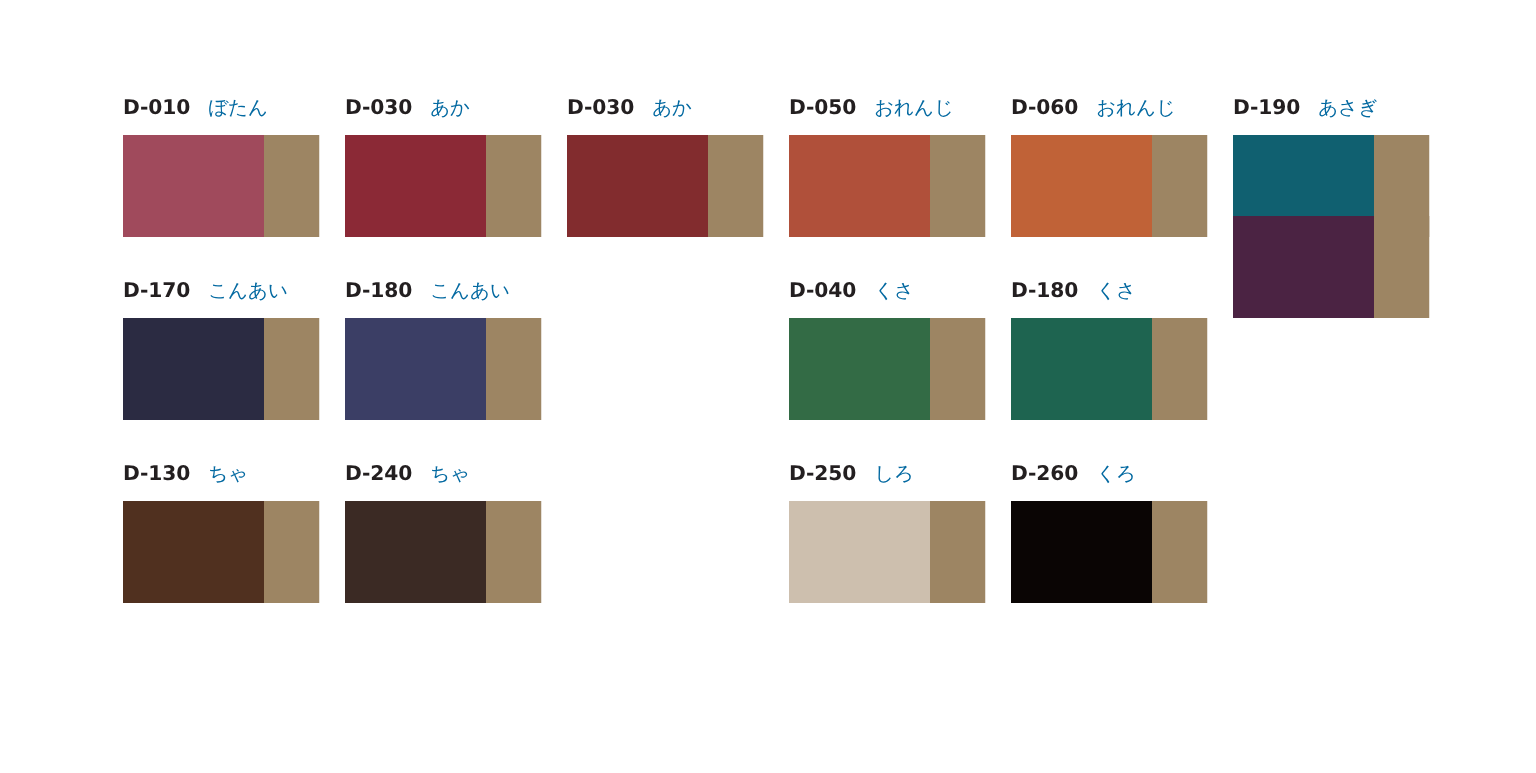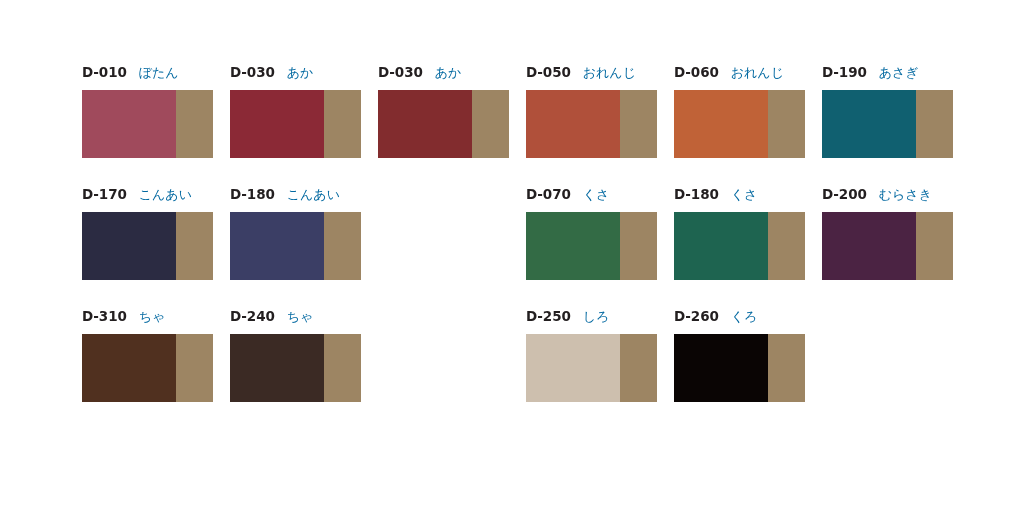--- a/index.html
+++ b/index.html
@@ -166,51 +166,47 @@
           <span class="swatch-name">こんあい</span>
         </div>
         <div class="swatch-chip">
           <div class="chip-main" style="background: rgb(59, 62, 101);"></div>
           <div class="chip-accent" style="background: rgb(157, 133, 99);"></div>
         </div>
       </div>
       <div class="swatch-card empty"></div>
       <div class="swatch-card">
         <div class="swatch-label">
-          <span class="swatch-code">D-070</span>
+          <span class="swatch-code">D-040</span>
           <span class="swatch-name">くさ</span>
         </div>
         <div class="swatch-chip">
           <div class="chip-main" style="background: rgb(51, 107, 69);"></div>
           <div class="chip-accent" style="background: rgb(157, 133, 99);"></div>
         </div>
       </div>
       <div class="swatch-card">
         <div class="swatch-label">
           <span class="swatch-code">D-180</span>
           <span class="swatch-name">くさ</span>
         </div>
         <div class="swatch-chip">
           <div class="chip-main" style="background: rgb(30, 100, 80);"></div>
           <div class="chip-accent" style="background: rgb(157, 133, 99);"></div>
         </div>
       </div>
       <div class="swatch-card">
-        <div class="swatch-label">
-          <span class="swatch-code">D-200</span>
-          <span class="swatch-name">むらさき</span>
-        </div>
         <div class="swatch-chip">
           <div class="chip-main" style="background: rgb(75, 35, 67);"></div>
           <div class="chip-accent" style="background: rgb(157, 133, 99);"></div>
         </div>
       </div>
       <div class="swatch-card">
         <div class="swatch-label">
-          <span class="swatch-code">D-310</span>
+          <span class="swatch-code">D-130</span>
           <span class="swatch-name">ちゃ</span>
         </div>
         <div class="swatch-chip">
           <div class="chip-main" style="background: rgb(80, 48, 31);"></div>
           <div class="chip-accent" style="background: rgb(157, 133, 99);"></div>
         </div>
       </div>
       <div class="swatch-card">
         <div class="swatch-label">
           <span class="swatch-code">D-240</span>

